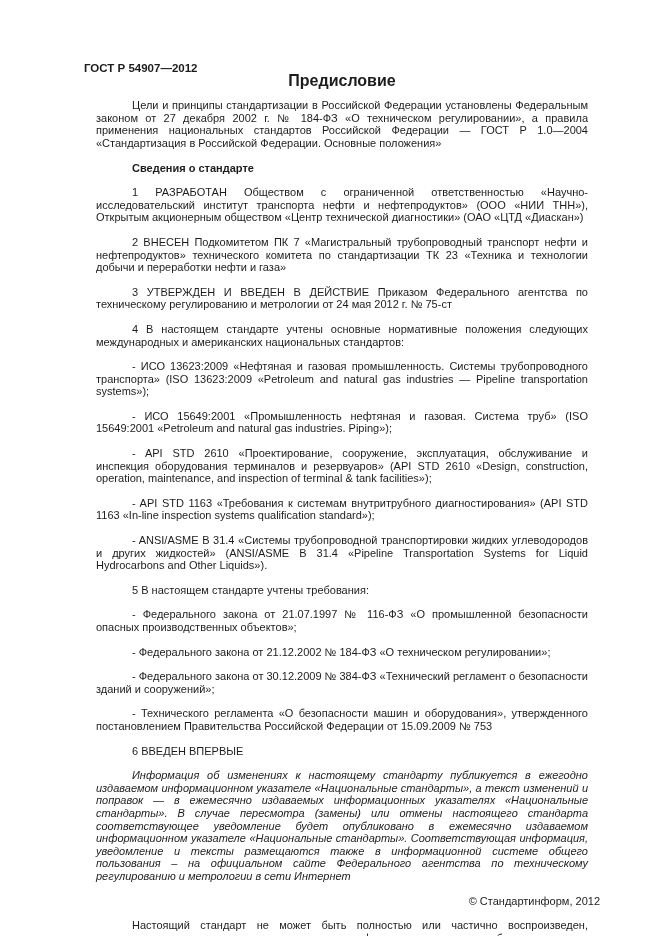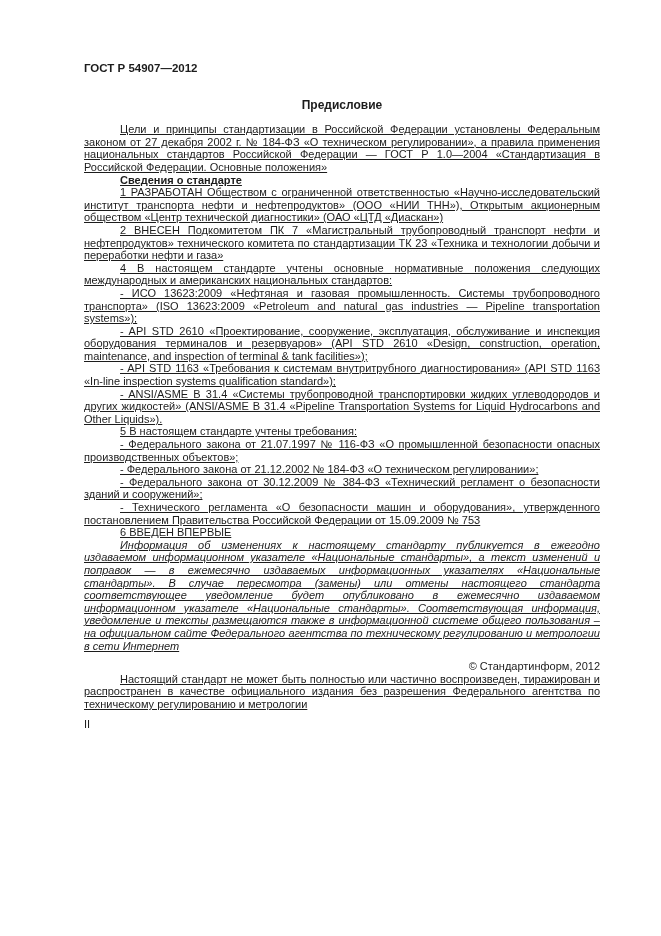--- a/index.html
+++ b/index.html
@@ -20,28 +20,27 @@
     color: #1c1c1c;
     overflow: hidden;
   }
   .doc-number {
     font-weight: bold;
     font-size: 11.5px;
   }
   .title {
     text-align: center;
     font-weight: bold;
-    font-size: 12px;
-    margin: 24px 0 12px 0;
+    font-size: 16px;
+    margin: 0 0 12px 0;
   }
   p.para {
-    margin: 0;
+    margin: 12px;
     text-indent: 36px;
     text-align: justify;
-    text-decoration: underline;
   }
   .heading {
     font-weight: bold;
   }
   .mt-heading { margin-top: 14px; }
   .mt-item    { margin-top: 6px; }
   .mt-note    { margin-top: 25px; }
   .italic     { font-style: italic; }
   .copyright {
     margin: 8px 0 0 0;
@@ -63,24 +62,26 @@
   <div class="title">Предисловие</div>
 
   <p class="para">Цели и принципы стандартизации в Российской Федерации установлены Федеральным законом от 27 декабря 2002 г. № 184-ФЗ «О техническом регулировании», а правила применения национальных стандартов Российской Федерации — ГОСТ Р 1.0—2004 «Стандартизация в Российской Федерации. Основные положения»</p>
 
   <p class="para heading mt-heading">Сведения о стандарте</p>
 
   <p class="para mt-item">1  РАЗРАБОТАН Обществом с ограниченной ответственностью «Научно-исследовательский институт транспорта нефти и нефтепродуктов» (ООО «НИИ ТНН»), Открытым акционерным обществом «Центр технической диагностики» (ОАО «ЦТД «Диаскан»)</p>
 
   <p class="para mt-item">2  ВНЕСЕН Подкомитетом ПК 7 «Магистральный трубопроводный транспорт нефти и нефтепродуктов» технического комитета по стандартизации ТК 23 «Техника и технологии добычи и переработки нефти и газа»</p>
 
+  <p class="para mt-item">3  УТВЕРЖДЕН И ВВЕДЕН В ДЕЙСТВИЕ Приказом Федерального агентства по техническому регулированию и метрологии от 24 мая 2012 г. № 75-ст</p>
 
   <p class="para mt-item">4  В настоящем стандарте учтены основные нормативные положения следующих международных и американских национальных стандартов:</p>
 
   <p class="para">- ИСО 13623:2009 «Нефтяная и газовая промышленность. Системы трубопроводного транспорта» (ISO 13623:2009 «Petroleum and natural gas industries — Pipeline transportation systems»);</p>
+  <p class="para">- ИСО 15649:2001 «Промышленность нефтяная и газовая. Система труб» (ISO 15649:2001 «Petroleum and natural gas industries. Piping»);</p>
   <p class="para">- API STD 2610 «Проектирование, сооружение, эксплуатация, обслуживание и инспекция оборудования терминалов и резервуаров» (API STD 2610 «Design, construction, operation, maintenance, and inspection of terminal &amp; tank facilities»);</p>
   <p class="para">- API STD 1163 «Требования к системам внутритрубного диагностирования» (API STD 1163 «In-line inspection systems qualification standard»);</p>
   <p class="para">- ANSI/ASME В 31.4 «Системы трубопроводной транспортировки жидких углеводородов и других жидкостей» (ANSI/ASME В 31.4 «Pipeline Transportation Systems for Liquid Hydrocarbons and Other Liquids»).</p>
 
   <p class="para mt-item">5  В настоящем стандарте учтены требования:</p>
 
   <p class="para">- Федерального закона от 21.07.1997 № 116-ФЗ «О промышленной безопасности опасных производственных объектов»;</p>
   <p class="para">- Федерального закона от 21.12.2002 № 184-ФЗ «О техническом регулировании»;</p>
   <p class="para">- Федерального закона от 30.12.2009 № 384-ФЗ «Технический регламент о безопасности зданий и сооружений»;</p>
   <p class="para">- Технического регламента «О безопасности машин и оборудования», утвержденного постановлением Правительства Российской Федерации от 15.09.2009 № 753</p>

